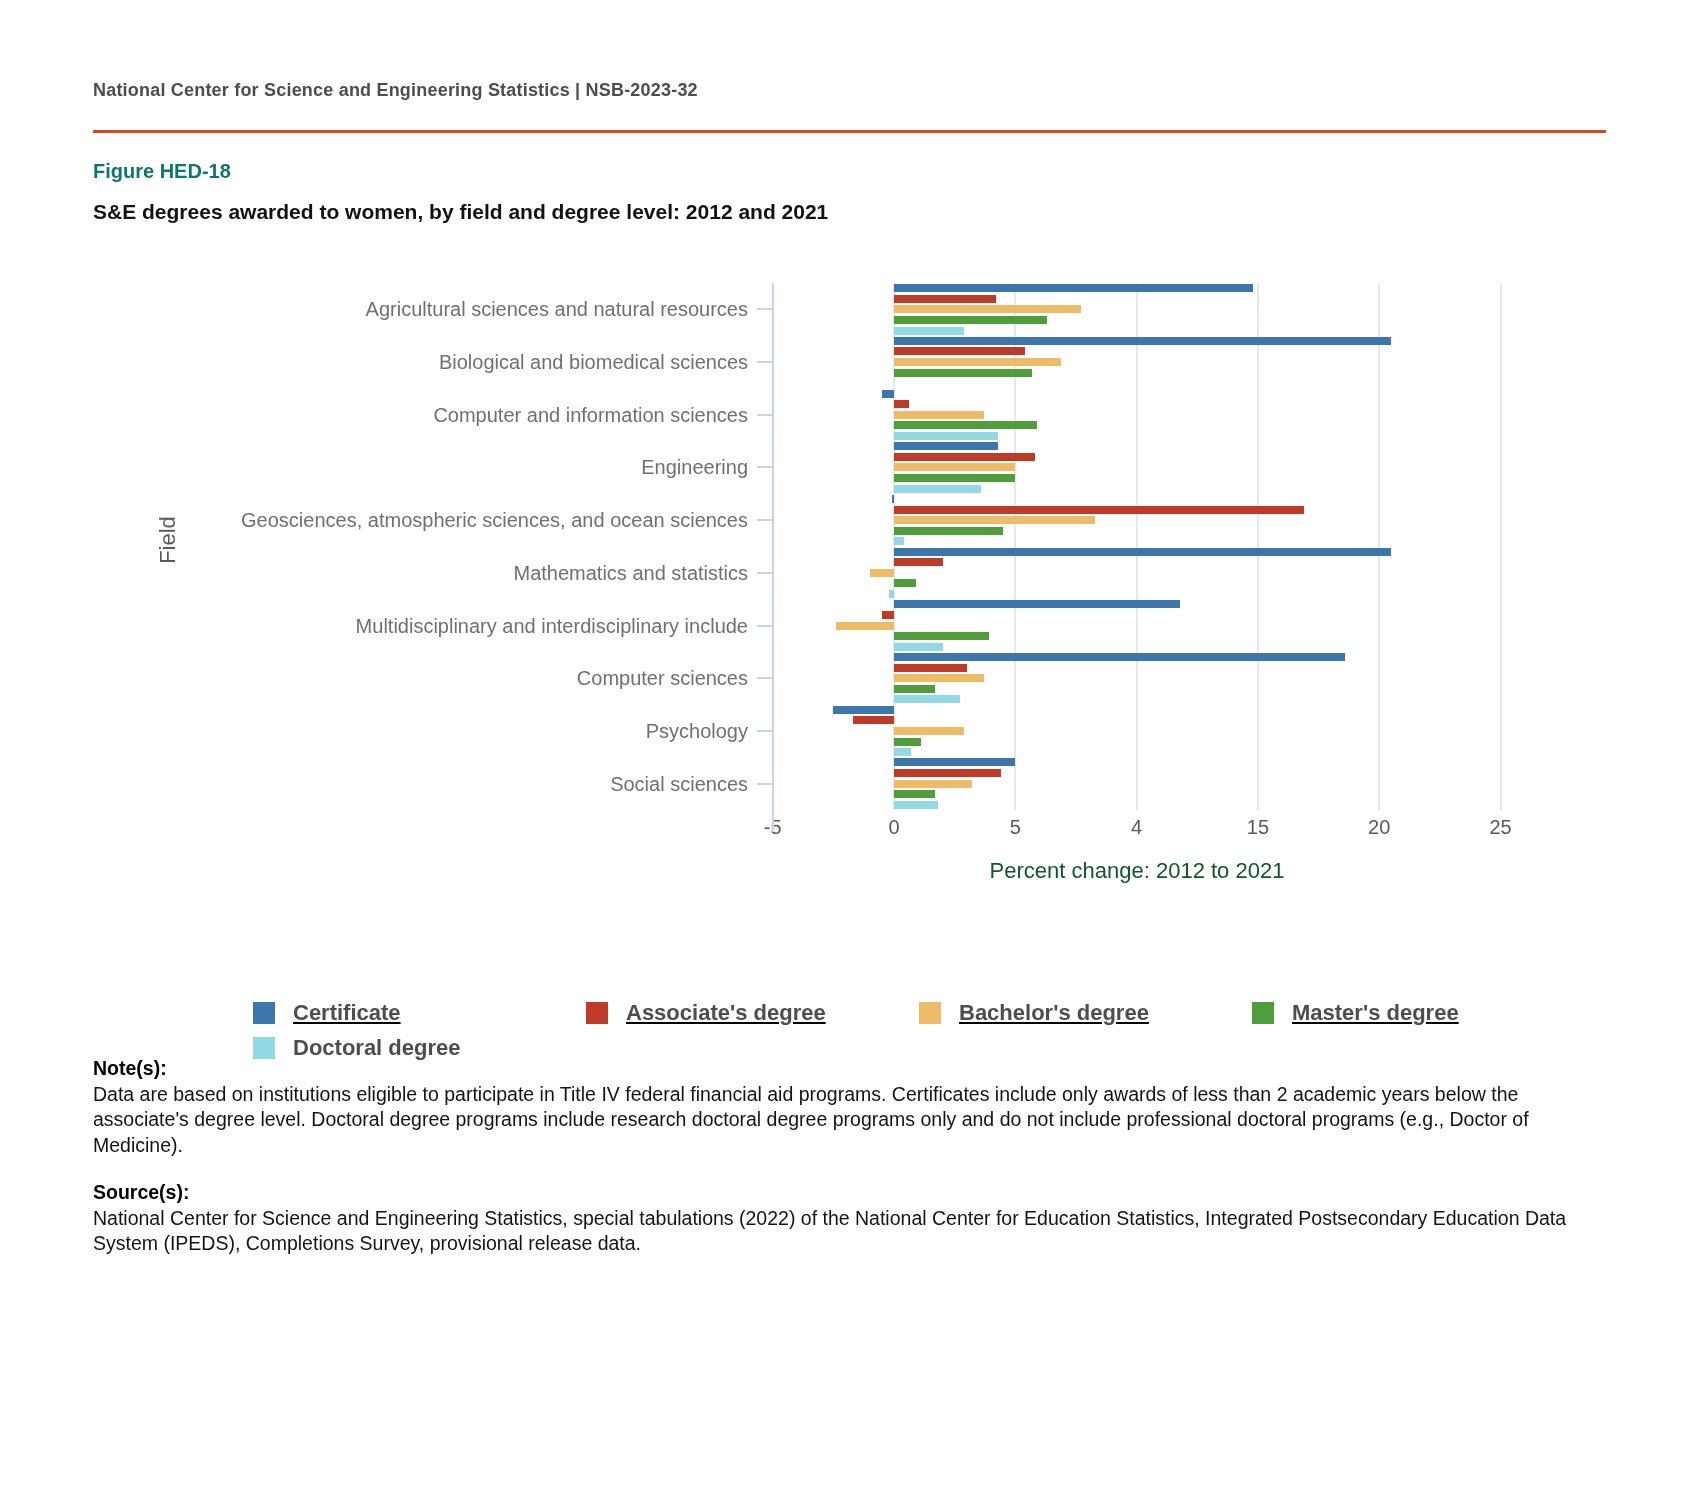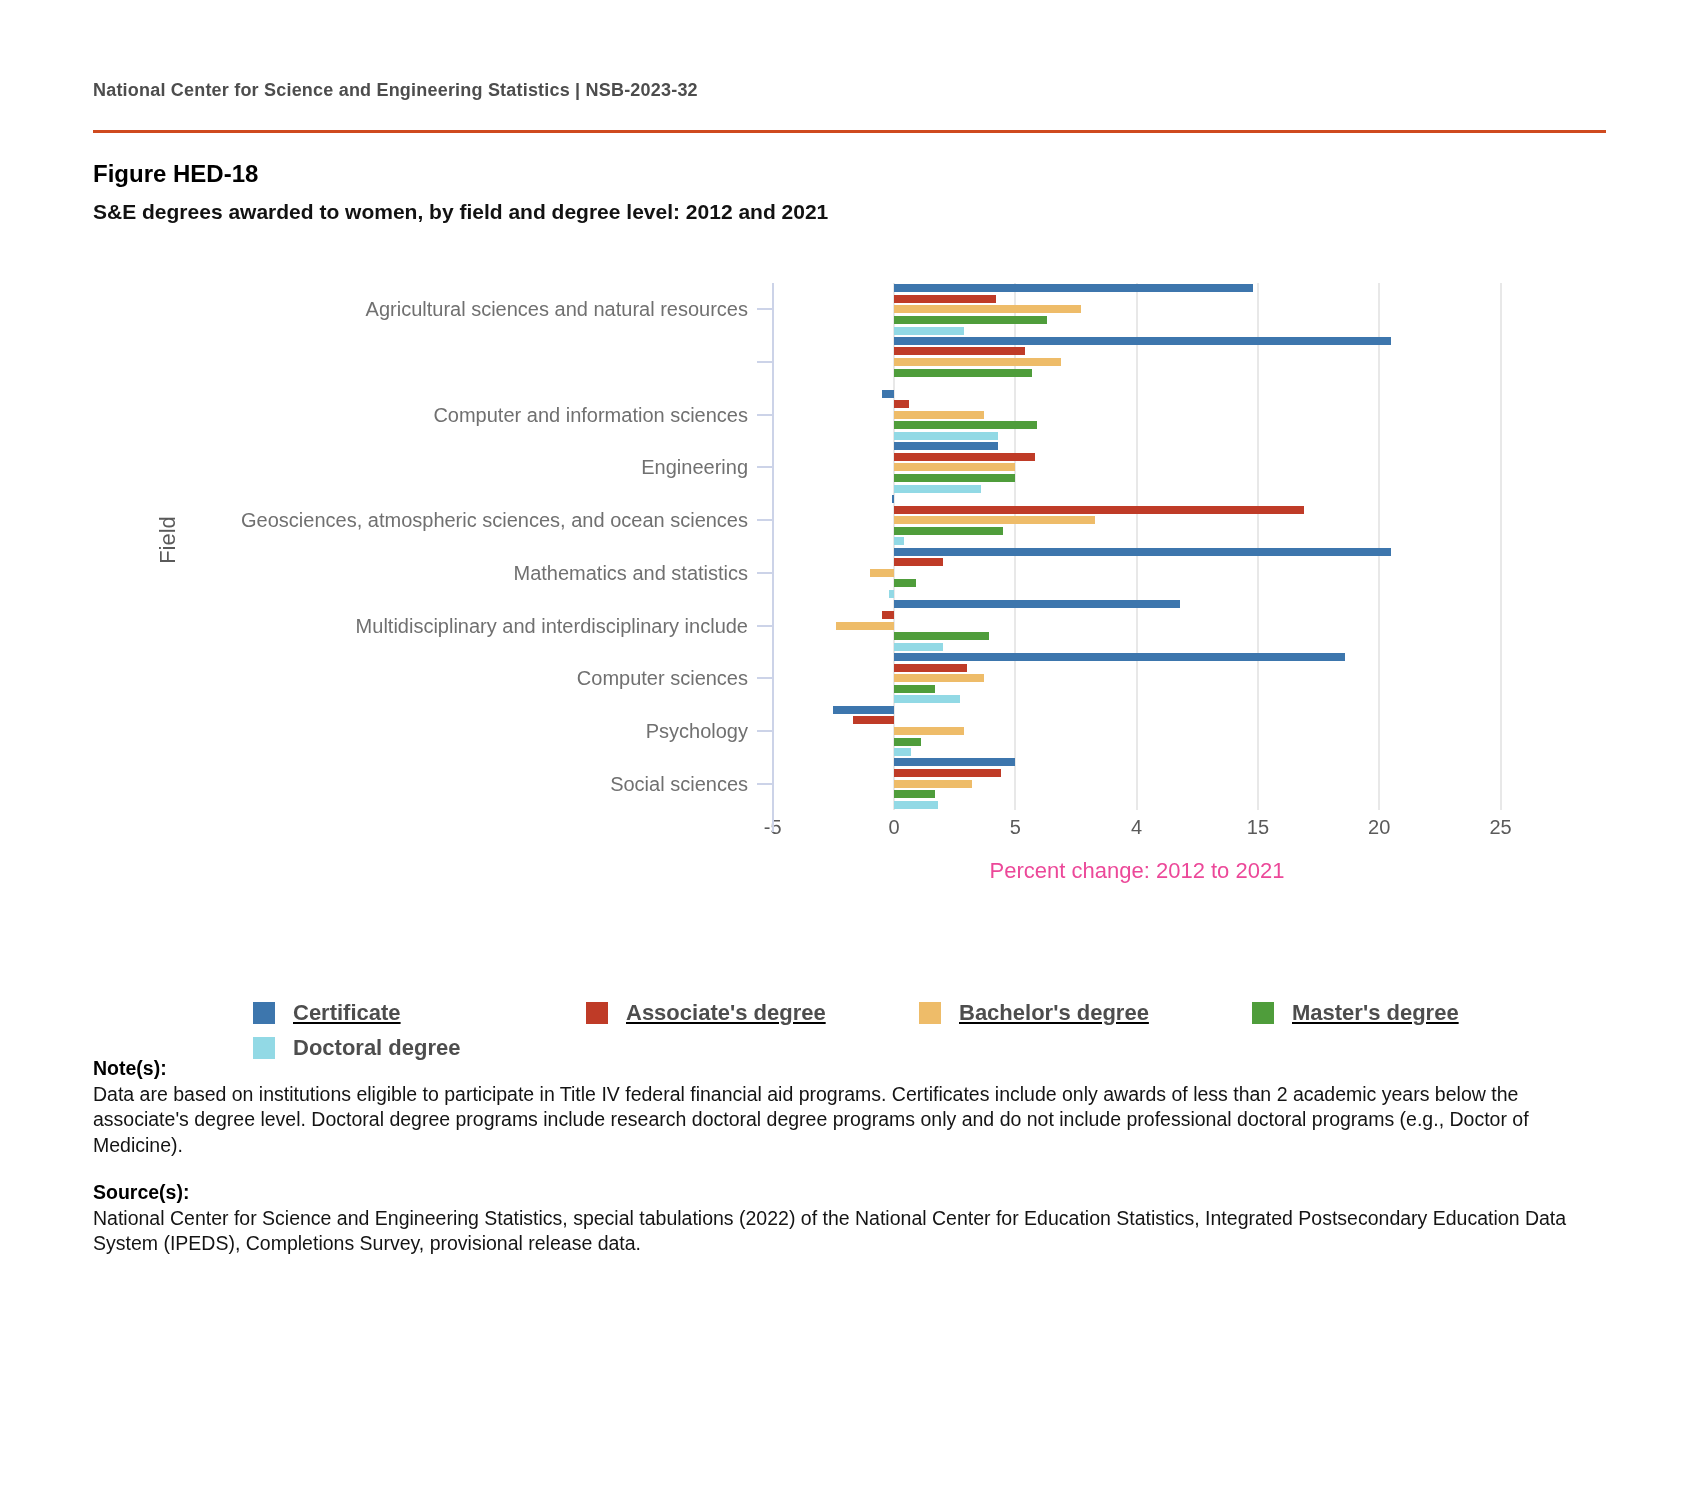--- a/index.html
+++ b/index.html
@@ -9,33 +9,33 @@
     -webkit-font-smoothing:antialiased;
   }
   .abs{position:absolute;}
   .doc-header{
     left:93px;top:80px;font-size:18px;font-weight:bold;color:#4d4d4d;letter-spacing:.2px;
   }
   .header-rule{
     left:93px;top:130px;width:1513px;height:3px;background:#cf4a1f;
   }
   .figure-label{
-    left:93px;top:160px;font-size:24px;font-weight:bold;color:#000000;
+    left:93px;top:160px;font-size:20px;font-weight:bold;color:#0f766e;
   }
   .chart-title{
     left:93px;top:200px;font-size:21px;font-weight:bold;color:#121212;
   }
   #chart{left:0;top:270px;width:1699px;height:660px;}
   .ylabel{
     left:120px;top:255px;width:100px;height:30px;text-align:center;
     font-size:22px;color:#5a5a5a;transform:rotate(-90deg);
   }
   .xlabel{
     left:773px;top:588px;width:728px;text-align:center;
-    font-size:22px;color:#ec4899;
+    font-size:22px;color:#14532d;
   }
   .gridline{width:2px;background:#e8e8e8;}
   .axisline{left:772px;width:2px;background:#ccd3e8;}
   .cat-tick{left:757px;width:16px;height:2px;background:#ccd3e8;}
   .cat-label{
     left:220px;width:528px;display:flex;align-items:center;justify-content:flex-end;
     text-align:right;font-size:20px;line-height:26px;color:#707070;
   }
   .tick-label{
     width:80px;text-align:center;font-size:20px;color:#5a5a5a;top:546px;
@@ -83,20 +83,21 @@
     <div class="abs gridline" style="left: 1499.5px; top: 13px; height: 527px; background: rgb(232, 232, 232);"></div>
     <div class="abs tick-label" style="left: 1460.5px;">25</div>
     <div class="abs axisline" style="top: 13px; height: 549px; background: rgb(204, 211, 232);"></div>
     <div class="abs cat-label" style="top: 13px; height: 52.7px;">Agricultural sciences and natural resources</div>
     <div class="abs cat-tick" style="top: 38.35px; background: rgb(204, 211, 232);"></div>
     <div class="abs bar" style="top: 14.15px; left: 894px; width: 359.048px; background: rgb(61, 118, 173);"></div>
     <div class="abs bar" style="top: 24.75px; left: 894px; width: 101.892px; background: rgb(191, 59, 39);"></div>
     <div class="abs bar" style="top: 35.35px; left: 894px; width: 186.802px; background: rgb(238, 188, 105);"></div>
     <div class="abs bar" style="top: 45.95px; left: 894px; width: 152.838px; background: rgb(79, 157, 59);"></div>
     <div class="abs bar" style="top: 56.55px; left: 894px; width: 70.354px; background: rgb(146, 217, 229);"></div>
+    <div class="abs cat-label" style="top: 65.7px; height: 52.7px;">Biological and biomedical sciences</div>
     <div class="abs cat-tick" style="top: 91.05px; background: rgb(204, 211, 232);"></div>
     <div class="abs bar" style="top: 66.85px; left: 894px; width: 497.33px; background: rgb(61, 118, 173);"></div>
     <div class="abs bar" style="top: 77.45px; left: 894px; width: 131.004px; background: rgb(191, 59, 39);"></div>
     <div class="abs bar" style="top: 88.05px; left: 894px; width: 167.394px; background: rgb(238, 188, 105);"></div>
     <div class="abs bar" style="top: 98.65px; left: 894px; width: 138.282px; background: rgb(79, 157, 59);"></div>
     <div class="abs bar" style="top: 109.25px; left: 894px; width: 0px; background: rgb(146, 217, 229);"></div>
     <div class="abs cat-label" style="top: 118.4px; height: 52.7px;">Computer and information sciences</div>
     <div class="abs cat-tick" style="top: 143.75px; background: rgb(204, 211, 232);"></div>
     <div class="abs bar" style="top: 119.55px; left: 881.87px; width: 12.13px; background: rgb(61, 118, 173);"></div>
     <div class="abs bar" style="top: 130.15px; left: 894px; width: 14.556px; background: rgb(191, 59, 39);"></div>

